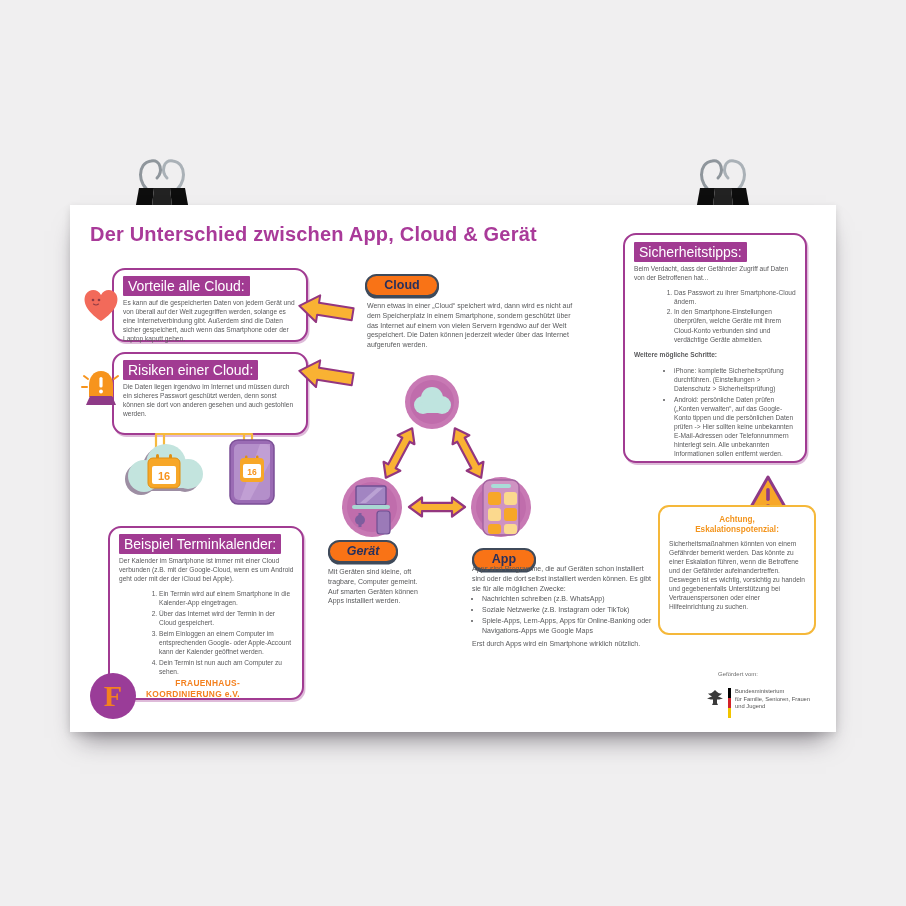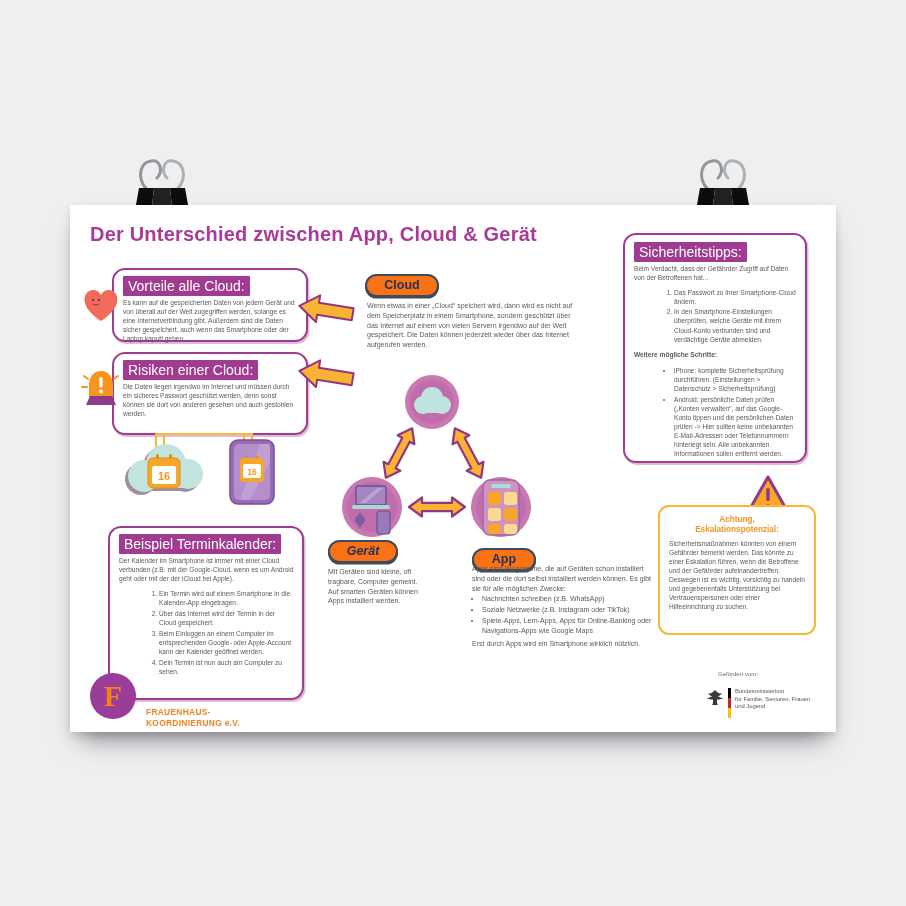--- a/index.html
+++ b/index.html
@@ -242,21 +242,21 @@
     <div class="ahead">
       <div>Achtung,</div>
       <div>Eskalationspotenzial:</div>
     </div>
     <div class="btxt">Sicherheitsmaßnahmen könnten von einem Gefährder bemerkt werden. Das könnte zu einer Eskalation führen, wenn die Betroffene und der Gefährder aufeinandertreffen. Deswegen ist es wichtig, vorsichtig zu handeln und gegebenenfalls Unterstützung bei Vertrauenspersonen oder einer Hilfeeinrichtung zu suchen.</div>
   </div>
 
   <div class="abs logo-circle" style="left:20px;top:468px;">
     <span class="logo-f">F</span>
   </div>
-  <div class="abs orgname" style="left:76px;top:502px;">
+  <div class="abs orgname" style="left:76px;top:473px;text-align:right;">
     <div>FRAUENHAUS-</div>
     <div>KOORDINIERUNG e.V.</div>
   </div>
 
   <div class="abs funded" style="left:648px;top:466px;">Gefördert vom:</div>
   <div class="abs min-row" style="left:636px;top:483px;width:160px;">
     <svg width="18" height="20" viewBox="0 0 18 20">
       <path d="M9,2 C6.5,5 4.5,5.5 2,5.5 C4,7.5 5,7.5 6,8.5 C4,9.5 3,9.5 1,10.5 C4,11.5 6,11.5 7,11.5 L7,15 L6,17 H12 L11,15 L11,11.5 C12,11.5 14,11.5 17,10.5 C15,9.5 14,9.5 12,8.5 C13,7.5 14,7.5 16,5.5 C13.5,5.5 11.5,5 9,2 Z" fill="#3a3a3a"></path>
     </svg>
     <svg width="3" height="30" viewBox="0 0 3 30">

